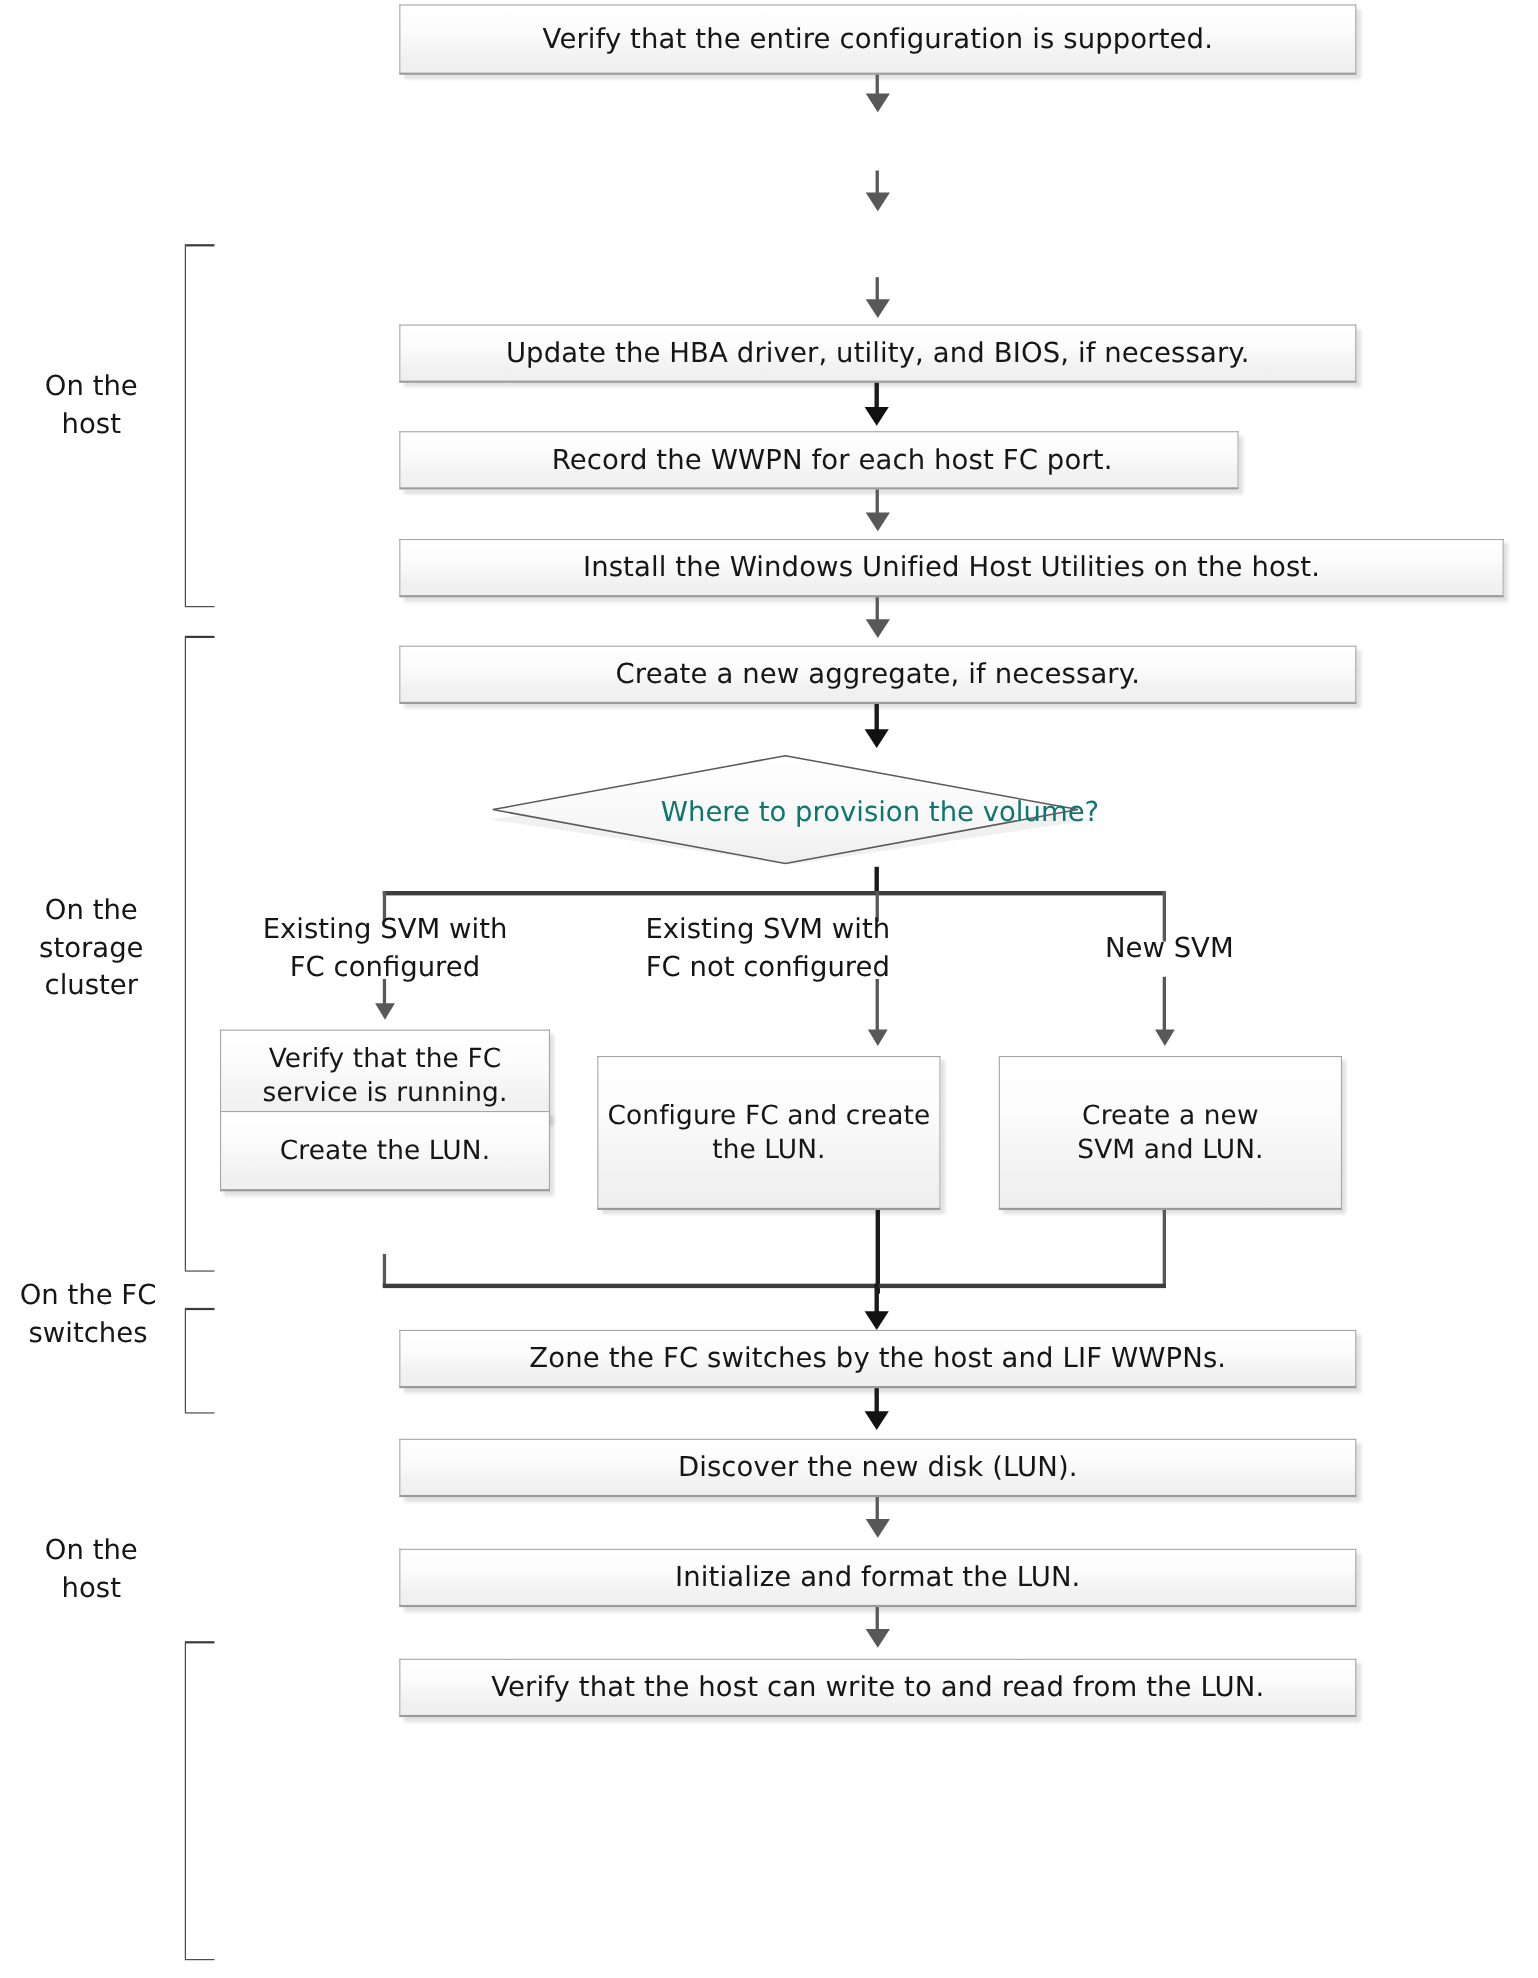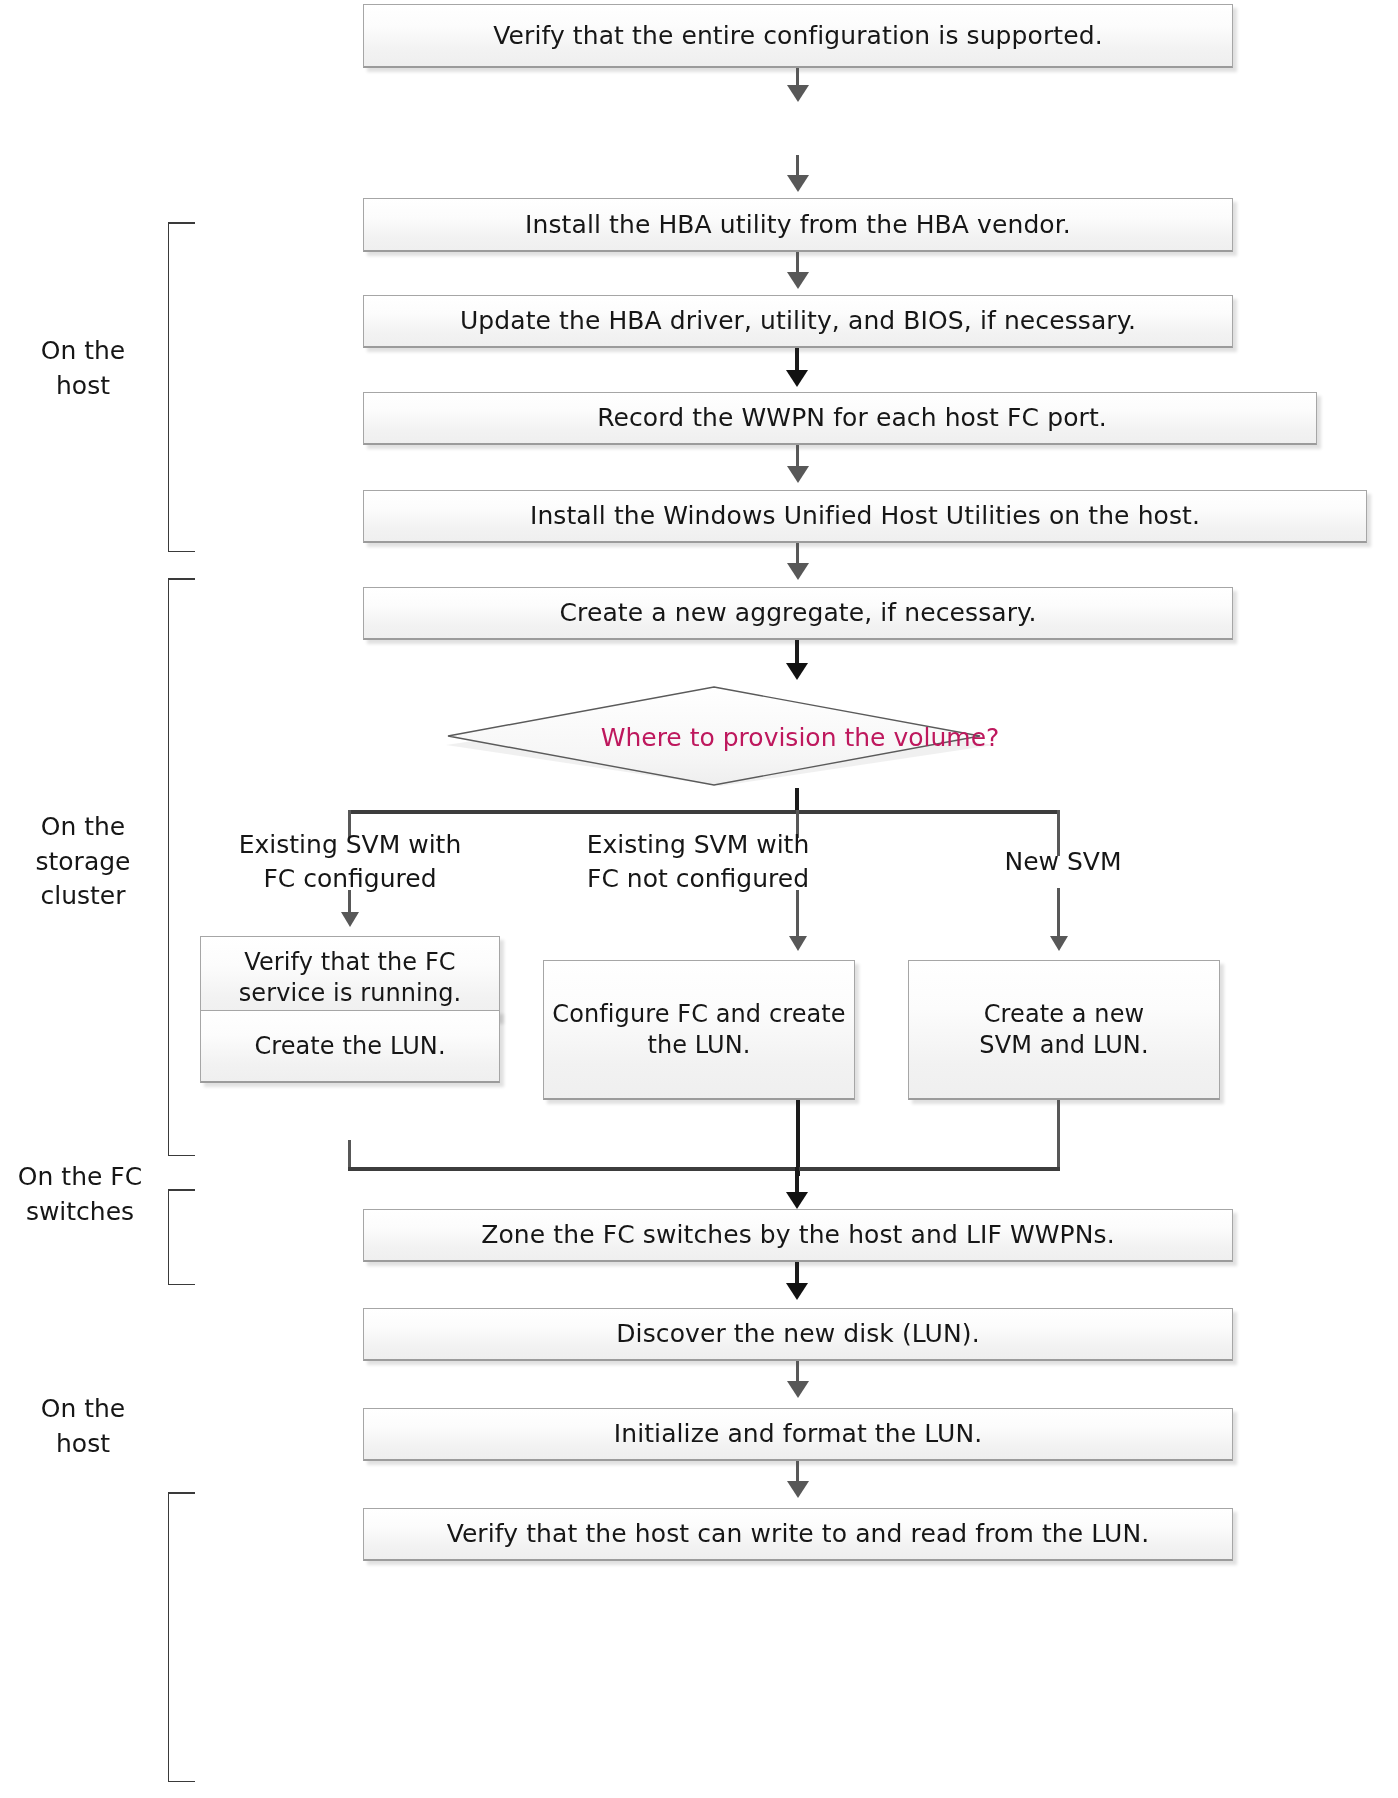--- a/index.html
+++ b/index.html
@@ -22,21 +22,21 @@
     letter-spacing:.1px;
   }
   .pbox.small{font-size:24px;}
 
   
   .diamond-wrap{position:absolute;}
   .diamond-wrap svg{display:block;}
   .diamond-label{
     position:absolute;left:0;top:0;width:100%;height:100%;
     display:flex;align-items:center;justify-content:center;
-    font-size:25px;color:#be185d;pointer-events:none;
+    font-size:25px;color:#0f766e;pointer-events:none;
   }
 
   
   .blabel{
     position:absolute;text-align:center;font-size:25px;color:#161616;
     line-height:1.35;white-space:pre-line;
   }
 
   
   .glabel{
@@ -82,31 +82,30 @@
 
   <div class="pbox" style="left:363px;top:4px;width:870px;height:64px;">Verify that the entire configuration is supported.</div>
 
   <div class="vline" style="left:796px;top:68px;width:3px;height:22px;"></div>
   <div class="arrow" style="left:787px;top:85px;"></div>
 
 
   <div class="vline" style="left:796px;top:155px;width:3px;height:26px;"></div>
   <div class="arrow" style="left:787px;top:175px;"></div>
 
-  <div class="pbox" style="left:363px;top:198px;width:870px;height:54px;">Install the HBA utility from the HBA vendor.</div>
 
   <div class="vline" style="left:796px;top:252px;width:3px;height:26px;"></div>
   <div class="arrow" style="left:787px;top:272px;"></div>
 
   <div class="pbox" style="left:363px;top:295px;width:870px;height:53px;">Update the HBA driver, utility, and BIOS, if necessary.</div>
 
   <div class="vline dark" style="left:795px;top:348px;width:4px;height:28px;"></div>
   <div class="arrow dark" style="left:786px;top:370px;"></div>
 
-  <div class="pbox" style="left:363px;top:392px;width:954px;height:53px;padding-left:24px;">Record the WWPN for each host FC port.</div>
+  <div class="pbox" style="left:363px;top:392px;width:763px;height:53px;padding-left:24px;">Record the WWPN for each host FC port.</div>
 
   <div class="vline" style="left:796px;top:445px;width:3px;height:27px;"></div>
   <div class="arrow" style="left:787px;top:466px;"></div>
 
   <div class="pbox" style="left:363px;top:490px;width:1004px;height:53px;">Install the Windows Unified Host Utilities on the host.</div>
 
   <div class="vline" style="left:796px;top:543px;width:3px;height:26px;"></div>
   <div class="arrow" style="left:787px;top:563px;"></div>
 
   <div class="pbox" style="left:363px;top:587px;width:870px;height:53px;">Create a new aggregate, if necessary.</div>

